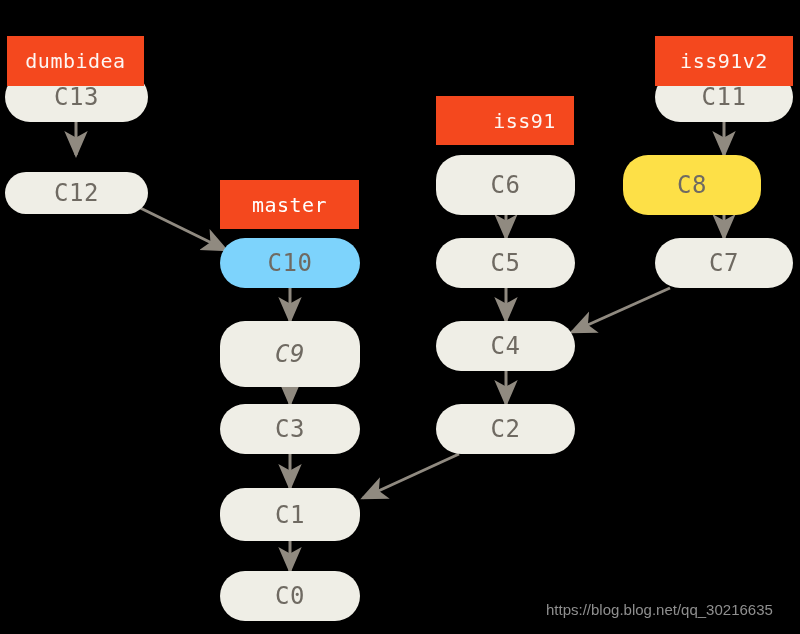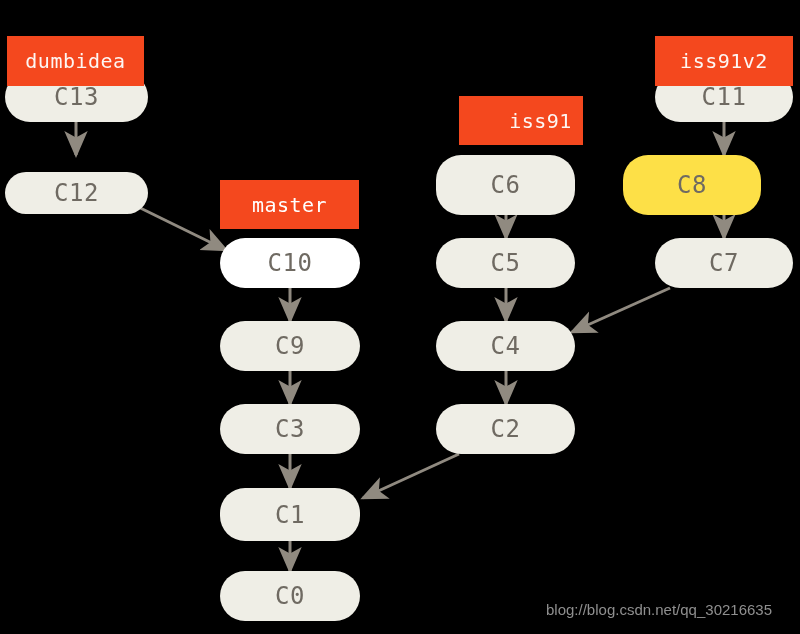--- a/index.html
+++ b/index.html
@@ -83,35 +83,35 @@
         <line x1="724" y1="122" x2="724" y2="155" stroke="#908a80" stroke-width="3" marker-end="url(#arrowhead)"></line>
         <line x1="724" y1="205" x2="724" y2="238" stroke="#908a80" stroke-width="3" marker-end="url(#arrowhead)"></line>
         <line x1="670" y1="288" x2="572" y2="332" stroke="#908a80" stroke-width="3" marker-end="url(#arrowhead)"></line>
         <line x1="459" y1="454" x2="363" y2="498" stroke="#908a80" stroke-width="3" marker-end="url(#arrowhead)"></line>
       </g>
   </svg>
 
   <div id="labels-group">
       <div class="branch-label" style="left: 7px; top: 12px; width: 137px; height: 50px; background: rgb(244, 72, 30); color: rgb(253, 246, 243); margin-top: 24px;">dumbidea</div>
       <div class="branch-label" style="left: 220px; top: 180px; width: 139px; height: 49px; background: rgb(244, 72, 30); color: #ffffff;">master</div>
-      <div class="branch-label" style="left: 459px; top: 96px; width: 124px; height: 49px; background: rgb(244, 72, 30); color: rgb(253, 246, 243); padding-left: 39px;">iss91</div>
+      <div class="branch-label" style="left: 436px; top: 96px; width: 138px; height: 49px; background: rgb(244, 72, 30); color: rgb(253, 246, 243); padding-left: 39px;">iss91</div>
       <div class="branch-label" style="left: 655px; top: 12px; width: 138px; height: 50px; background: rgb(244, 72, 30); color: rgb(253, 246, 243); margin-top: 24px;">iss91v2</div>
     </div>
   <div id="nodes-group">
       <div class="commit-node" style="left: 5px; top: 72px; width: 143px; height: 50px; background: rgb(239, 238, 230); color: rgb(111, 106, 98);">C13</div>
       <div class="commit-node" style="left: 5px; top: 172px; width: 143px; height: 42px; background: rgb(239, 238, 230); color: rgb(111, 106, 98);">C12</div>
-      <div class="commit-node" style="left: 220px; top: 238px; width: 140px; height: 50px; background: #ffffff; color: rgb(111, 106, 98);">C10</div>
-      <div class="commit-node" style="left: 220px; top: 321px; width: 140px; height: 50px; background: rgb(239, 238, 230); color: rgb(111, 106, 98);">C9</div>
+      <div class="commit-node" style="left: 220px; top: 238px; width: 140px; height: 50px; background: #7dd3fc; color: rgb(111, 106, 98);">C10</div>
+      <div class="commit-node" style="left: 220px; top: 321px; width: 140px; height: 66px; background: rgb(239, 238, 230); color: rgb(111, 106, 98); font-style: italic;">C9</div>
       <div class="commit-node" style="left: 220px; top: 404px; width: 140px; height: 50px; background: rgb(239, 238, 230); color: rgb(111, 106, 98);">C3</div>
       <div class="commit-node" style="left: 220px; top: 488px; width: 140px; height: 53px; background: rgb(239, 238, 230); color: rgb(111, 106, 98);">C1</div>
       <div class="commit-node" style="left: 220px; top: 571px; width: 140px; height: 50px; background: rgb(239, 238, 230); color: rgb(111, 106, 98);">C0</div>
       <div class="commit-node" style="left: 436px; top: 155px; width: 139px; height: 60px; background: rgb(239, 238, 230); color: rgb(111, 106, 98);">C6</div>
       <div class="commit-node" style="left: 436px; top: 238px; width: 139px; height: 50px; background: rgb(239, 238, 230); color: rgb(111, 106, 98);">C5</div>
       <div class="commit-node" style="left: 436px; top: 321px; width: 139px; height: 50px; background: rgb(239, 238, 230); color: rgb(111, 106, 98);">C4</div>
       <div class="commit-node" style="left: 436px; top: 404px; width: 139px; height: 50px; background: rgb(239, 238, 230); color: rgb(111, 106, 98);">C2</div>
       <div class="commit-node" style="left: 655px; top: 72px; width: 138px; height: 50px; background: rgb(239, 238, 230); color: rgb(111, 106, 98);">C11</div>
       <div class="commit-node" style="left: 623px; top: 155px; width: 138px; height: 60px; background: #fde047; color: rgb(111, 106, 98);">C8</div>
       <div class="commit-node" style="left: 655px; top: 238px; width: 138px; height: 50px; background: rgb(239, 238, 230); color: rgb(111, 106, 98);">C7</div>
     </div>
 
-  <div class="watermark" style="left: 546px; top: 601px;">blog://blog.csdn.net/qq_30216635</div>
+  <div class="watermark" style="left: 546px; top: 601px;">https://blog.blog.net/qq_30216635</div>
 
 </div>
 
 </body></html>

